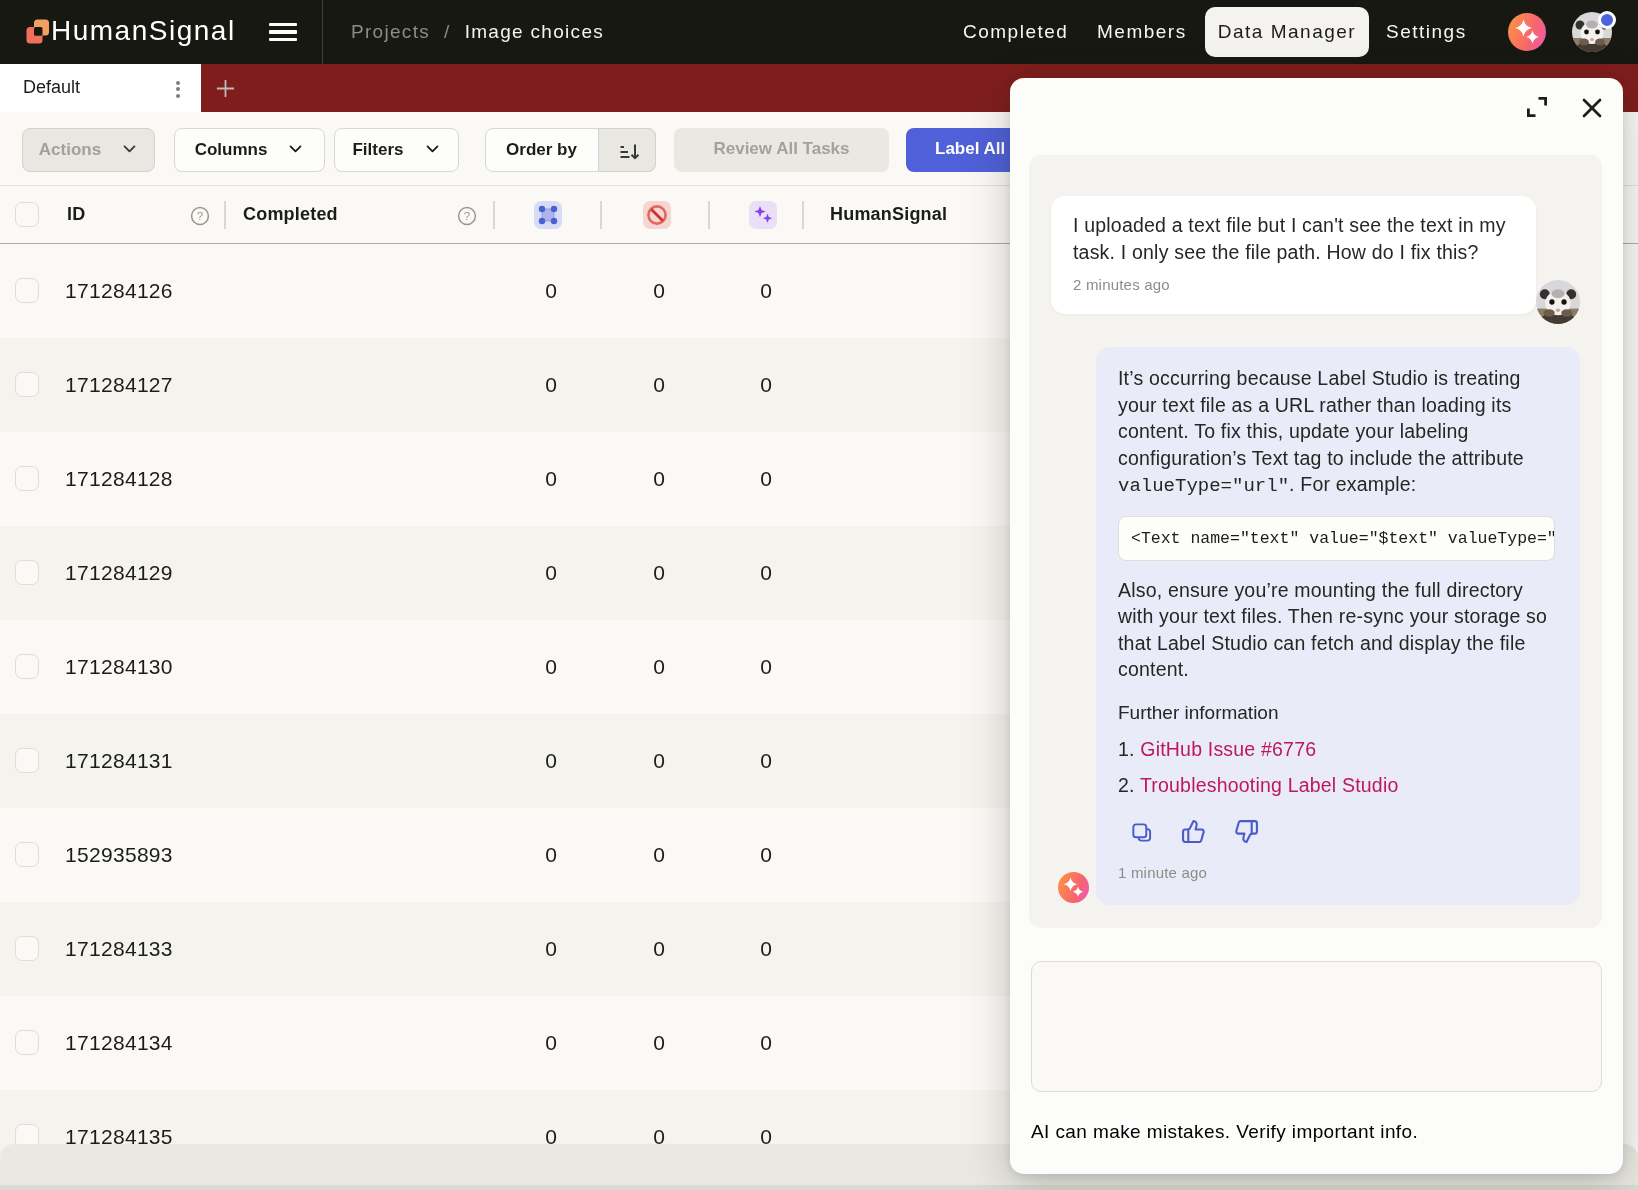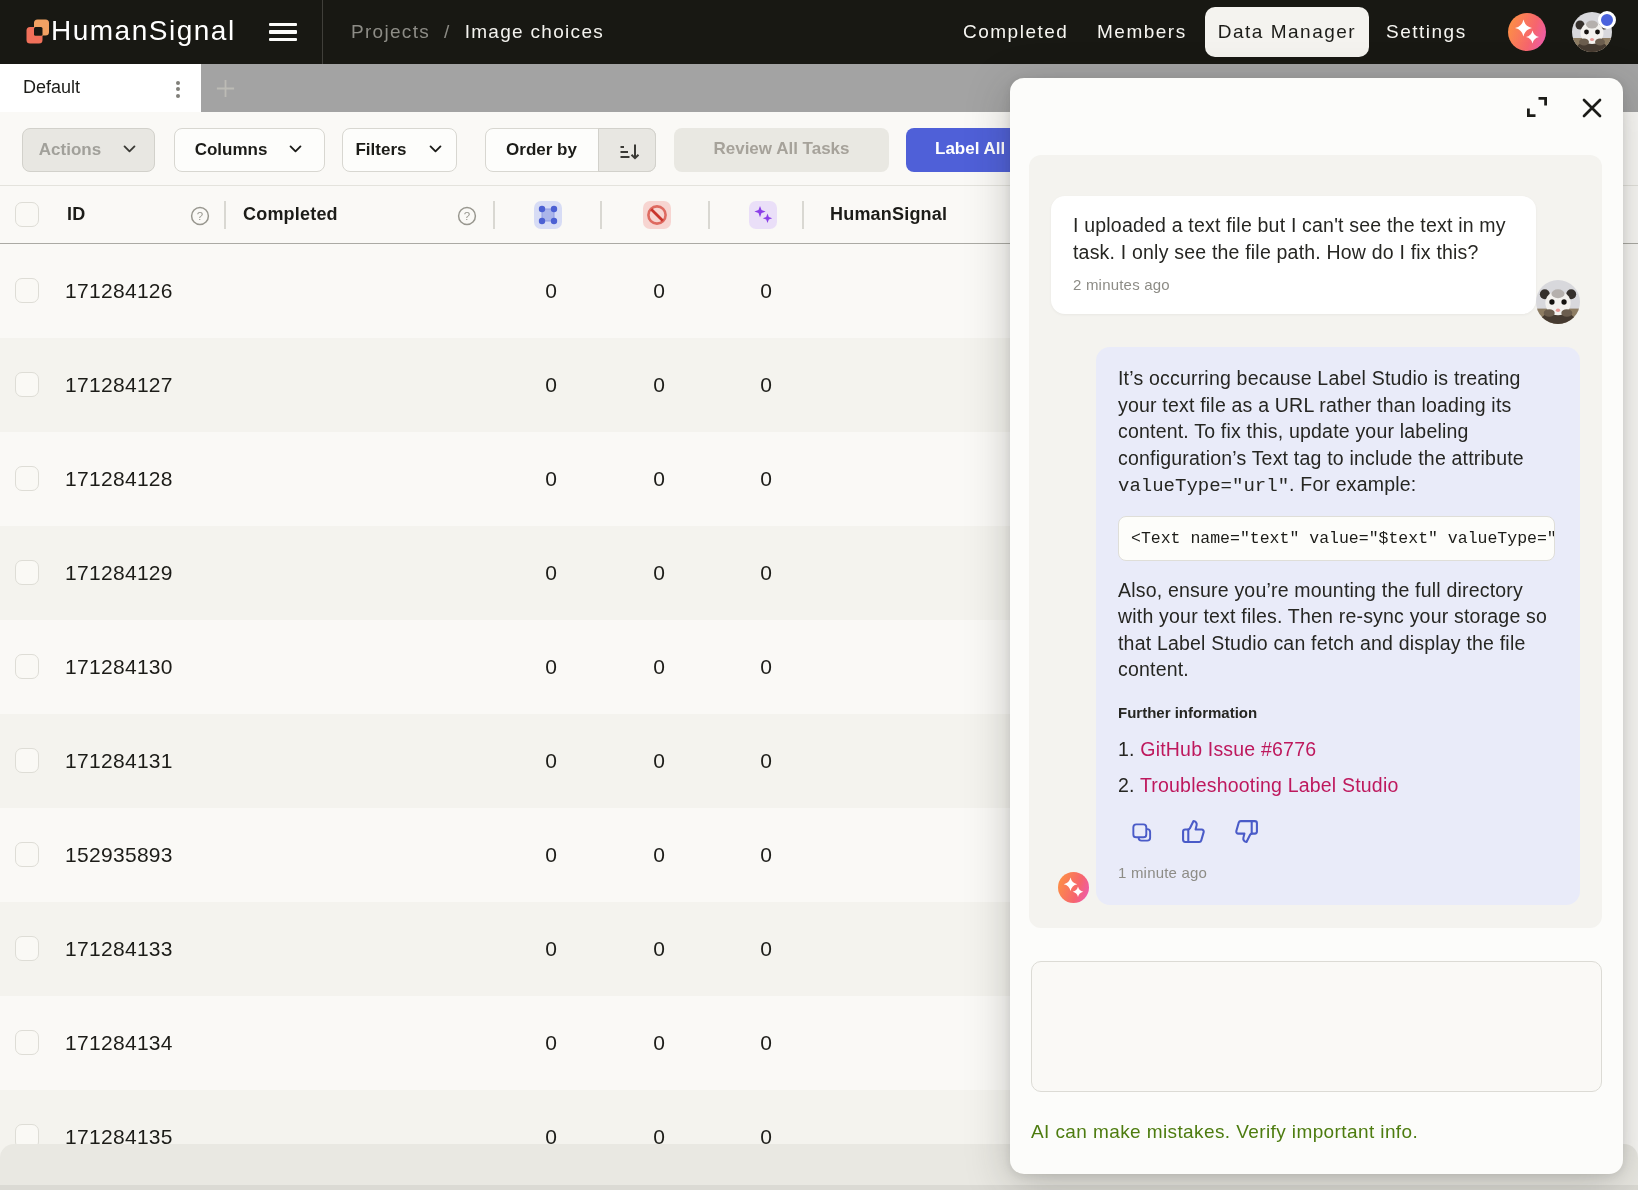--- a/index.html
+++ b/index.html
@@ -16,21 +16,21 @@
   .crumbs { position:absolute; left:351px; top:0; height:64px; line-height:63px; font-size:19px; letter-spacing:1.3px; }
   .crumbs .dim { color:#8D8C86; }
   .crumbs .lit { color:#F4F3EF; font-weight:500; }
   .navitem { position:absolute; top:0; height:64px; line-height:63px; color:#F7F6F2; font-size:19px; font-weight:500; letter-spacing:1.5px; }
   .navpill { position:absolute; left:1205px; top:7px; width:164px; height:50px; background:#F4F3EF; border-radius:10px; color:#1C1C18; font-size:19px; font-weight:500; letter-spacing:1.5px; text-align:center; line-height:49px; }
   .sparkav { position:absolute; left:1508px; top:13px; width:38px; height:38px; border-radius:50%; background:linear-gradient(110deg,#FC8A4A 15%,#F6656E 62%,#EC58BC 100%); }
   .userav { position:absolute; left:1572px; top:12px; width:40px; height:40px; border-radius:50%; background:#D8D8DC; overflow:hidden; }
   .usertick { position:absolute; left:1598px; top:11px; width:18px; height:18px; border-radius:50%; background:#4B63DD; border:3px solid #fff; }
 
   
-  .tabbar { position:absolute; left:0; top:64px; width:1638px; height:48px; background:#a3a3a3; }
+  .tabbar { position:absolute; left:0; top:64px; width:1638px; height:48px; background:#7f1d1d; }
   .tab { position:absolute; left:0; top:0; width:201px; height:48px; background:#FFFFFF; }
   .tab .name { position:absolute; left:23px; top:0; height:48px; line-height:47px; font-size:18px; color:#1C1C18; }
   .kebab { position:absolute; left:175px; top:16.5px; width:6px; height:20px; }
   .kebab div { position:absolute; left:0.5px; width:4.2px; height:4.2px; border-radius:50%; background:#807F79; }
   .plus { position:absolute; left:216px; top:15px; width:19px; height:19px; }
 
   
   .toolbar { position:absolute; left:0; top:112px; width:1638px; height:74px; background:#FAF9F6; border-bottom:1px solid #E4E3DD; }
   .btn { position:absolute; top:16px; height:44px; border-radius:8px; font-size:17px; font-weight:600; line-height:42px; text-align:center; }
   .btn.light { background:#FDFDFB; border:1px solid #D8D7D1; color:#1C1C18; }
@@ -55,28 +55,28 @@
   
   .panel { position:absolute; left:1010px; top:78px; width:613px; height:1096px; background:#FCFCFA; border-radius:14px; box-shadow:0 10px 44px rgba(40,40,35,0.25), 0 2px 8px rgba(40,40,35,0.10); }
   .convo { position:absolute; left:19px; top:77px; width:573px; height:773px; background:#F4F3EF; border-radius:12px; }
   .ubub { position:absolute; left:22px; top:41px; width:485px; height:118px; background:#FFFFFF; border-radius:14px; box-shadow:0 1px 3px rgba(0,0,0,0.05); }
   .ubub .txt { position:absolute; left:22px; top:16px; width:460px; font-size:19.5px; letter-spacing:0.2px; line-height:26.5px; color:#262622; }
   .ubub .ago { position:absolute; left:22px; top:80px; font-size:15px; letter-spacing:0.2px; color:#8D8C86; }
   .uav { position:absolute; left:507px; top:125px; width:44px; height:44px; border-radius:50%; background:#D8D8DC; overflow:hidden; }
   .abub { position:absolute; left:67px; top:192px; width:484px; height:558px; background:#E9EBF9; border-radius:14px; padding:18px 22px; font-size:19.5px; letter-spacing:0.2px; line-height:26.5px; color:#262622; }
   .abub .mono { font-family:"Liberation Mono", monospace; font-size:19px; letter-spacing:0; }
   .codebox { margin:16px 0 16px 0; width:437px; height:45px; background:#FDFDFA; border:1px solid #DFDED8; border-radius:8px; line-height:43px; padding:0 12px; white-space:nowrap; overflow:hidden; font-family:"Liberation Mono", monospace; font-size:16.5px; letter-spacing:0; color:#1C1C18; }
-  .fih { font-weight:700; margin-top:17px; font-size:15px; letter-spacing:0; }
+  .fih { font-weight:400; margin-top:17px; font-size:19px; letter-spacing:0; }
   .alink { color:#be185d; }
   .icorow { margin-top:20px; height:24px; padding-left:12px; }
   .icorow svg { margin-right:23px; } .icorow svg:first-child { margin-right:22px; }
   .aago { margin-top:17px; font-size:15px; letter-spacing:0.2px; color:#8D8C86; }
   .aiav { position:absolute; left:29px; top:717px; width:31px; height:31px; border-radius:50%; background:linear-gradient(110deg,#FC8A4A 15%,#F6656E 62%,#EC58BC 100%); }
   .inputbox { position:absolute; left:21px; top:883px; width:571px; height:131px; background:#FAF9F6; border:1px solid #DCDBD5; border-radius:10px; }
-  .aidisc { position:absolute; left:21px; top:1043px; font-size:19px; letter-spacing:0.4px; color:#4d7c0f; }
+  .aidisc { position:absolute; left:21px; top:1043px; font-size:19px; letter-spacing:0.4px; color:#000000; }
 </style>
 </head>
 <body>
 
 <div class="topbar">
   <svg class="logo" width="24" height="26" viewBox="0 0 24 26" style="left:26px; top:19px; width:24px; height:26px;">
       <rect x="0.5" y="8" width="16" height="16.5" rx="3.5" fill="#F0705A"></rect>
       <rect x="8" y="0.5" width="15" height="16" rx="3.5" fill="#F2A163"></rect>
       <rect x="8" y="8" width="8.5" height="8.8" rx="1.5" fill="#181813"></rect>
     </svg>
@@ -130,21 +130,21 @@
     </svg>
 </div>
 
 <div class="toolbar">
   <div class="btn" style="left:22px; width:133px; background:#E8E7E2; border:1px solid #D2D1CB; color:#A1A09A;">Actions<svg class="chev" viewBox="0 0 24 24">
         <path d="M5 9l7 7 7-7" stroke="#3A3A35" stroke-width="2.6" fill="none" stroke-linecap="round" stroke-linejoin="round"></path>
       </svg></div>
   <div class="btn light" style="left:174px; width:151px;">Columns<svg class="chev" viewBox="0 0 24 24">
         <path d="M5 9l7 7 7-7" stroke="#1C1C18" stroke-width="2.6" fill="none" stroke-linecap="round" stroke-linejoin="round"></path>
       </svg></div>
-  <div class="btn light" style="left:342px; width:115px;">Filters<svg class="chev" viewBox="0 0 24 24">
+  <div class="btn light" style="left:334px; width:125px;">Filters<svg class="chev" viewBox="0 0 24 24">
         <path d="M5 9l7 7 7-7" stroke="#1C1C18" stroke-width="2.6" fill="none" stroke-linecap="round" stroke-linejoin="round"></path>
       </svg></div>
   <div class="btn light" style="left:485px; width:171px; padding-right:58px;">Order by</div>
   <div style="position:absolute; left:598px; top:16px; width:58px; height:44px; background:#E8E7E2; border:1px solid #D2D1CB; border-radius:0 8px 8px 0;">
     <svg style="position:absolute; left:17px; top:11px;" width="24" height="24" viewBox="0 0 24 24">
         <path d="M4.5 7h3.5M4.5 12h7.5M4.5 17h9" stroke="#3A3A35" stroke-width="2" fill="none"></path>
         <path d="M19 4.5v13.2M15.5 14.7 19 18.2l3.5-3.5" stroke="#3A3A35" stroke-width="2" fill="none"></path>
       </svg>
   </div>
   <div class="btn" style="left:674px; width:215px; background:#E9E8E2; color:#A6A29A;">Review All Tasks</div>

